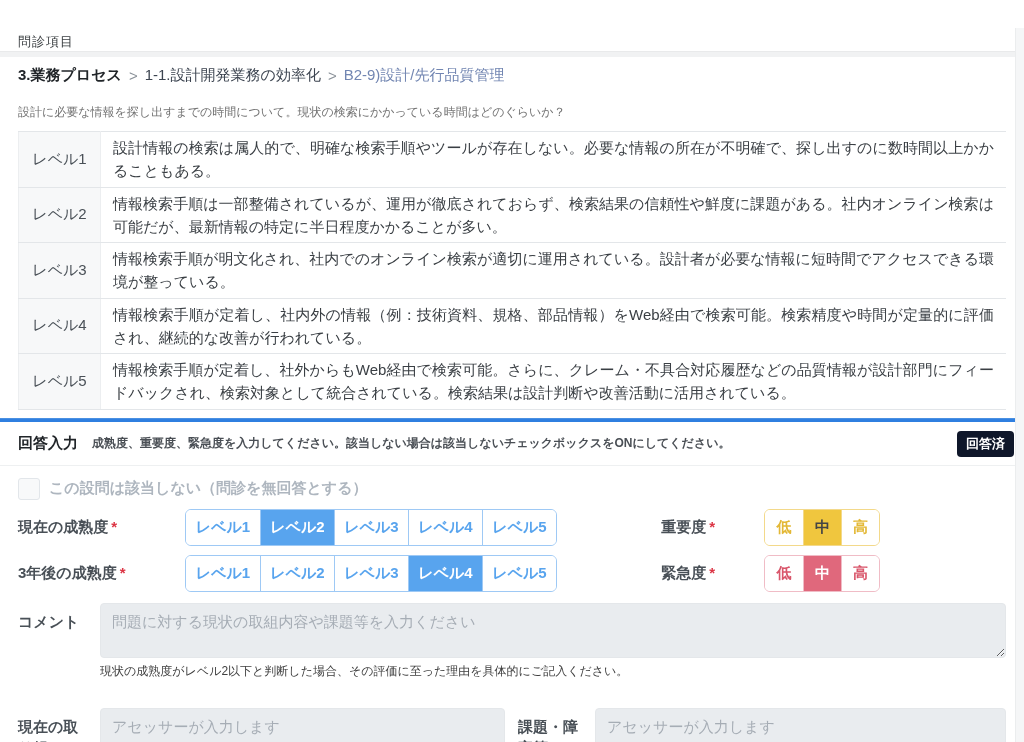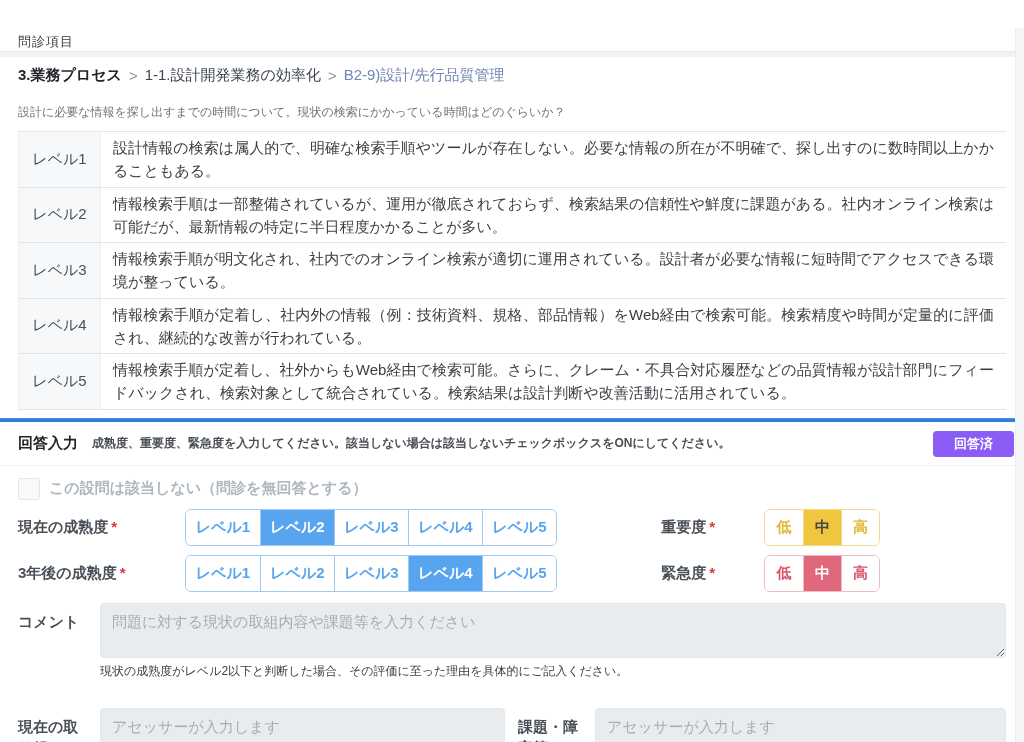--- a/index.html
+++ b/index.html
@@ -39,22 +39,22 @@
 
   
   .blue-divider { margin-top: 8px; height: 2px; background: #fff;
                   border-top: 1px solid #4a90e2; border-bottom: 3px solid #2f7fe0; }
 
   
   .answer-header { display: flex; align-items: center; padding: 9px 10px 8px 18px;
                    border-bottom: 1px solid #eef0f1; }
   .answer-title { font-size: 15px; font-weight: bold; color: #212529; }
   .answer-subtitle { font-size: 12px; font-weight: bold; color: #4a4f55; margin-left: 14px; }
-  .status-badge { margin-left: auto; background: #8b5cf6; color: #fff; font-size: 13px;
-                  font-weight: bold; padding: 4px 21px; border-radius: 4px; }
+  .status-badge { margin-left: auto; background: #0f172a; color: #fff; font-size: 13px;
+                  font-weight: bold; padding: 4px 9px; border-radius: 4px; }
 
   
   .na-row { display: flex; align-items: center; padding: 12px 18px 0; }
   .na-checkbox { appearance: none; -webkit-appearance: none; width: 22px; height: 22px;
                  background: #f8f9fa; border: 1px solid #e2e6ea; border-radius: 3px;
                  margin: 0 9px 0 0; cursor: pointer; }
   .na-label { font-size: 15px; font-weight: bold; color: #aeb6bf; cursor: pointer; }
 
   
   .matrix-row { display: flex; align-items: center; padding: 9px 18px 0; }

